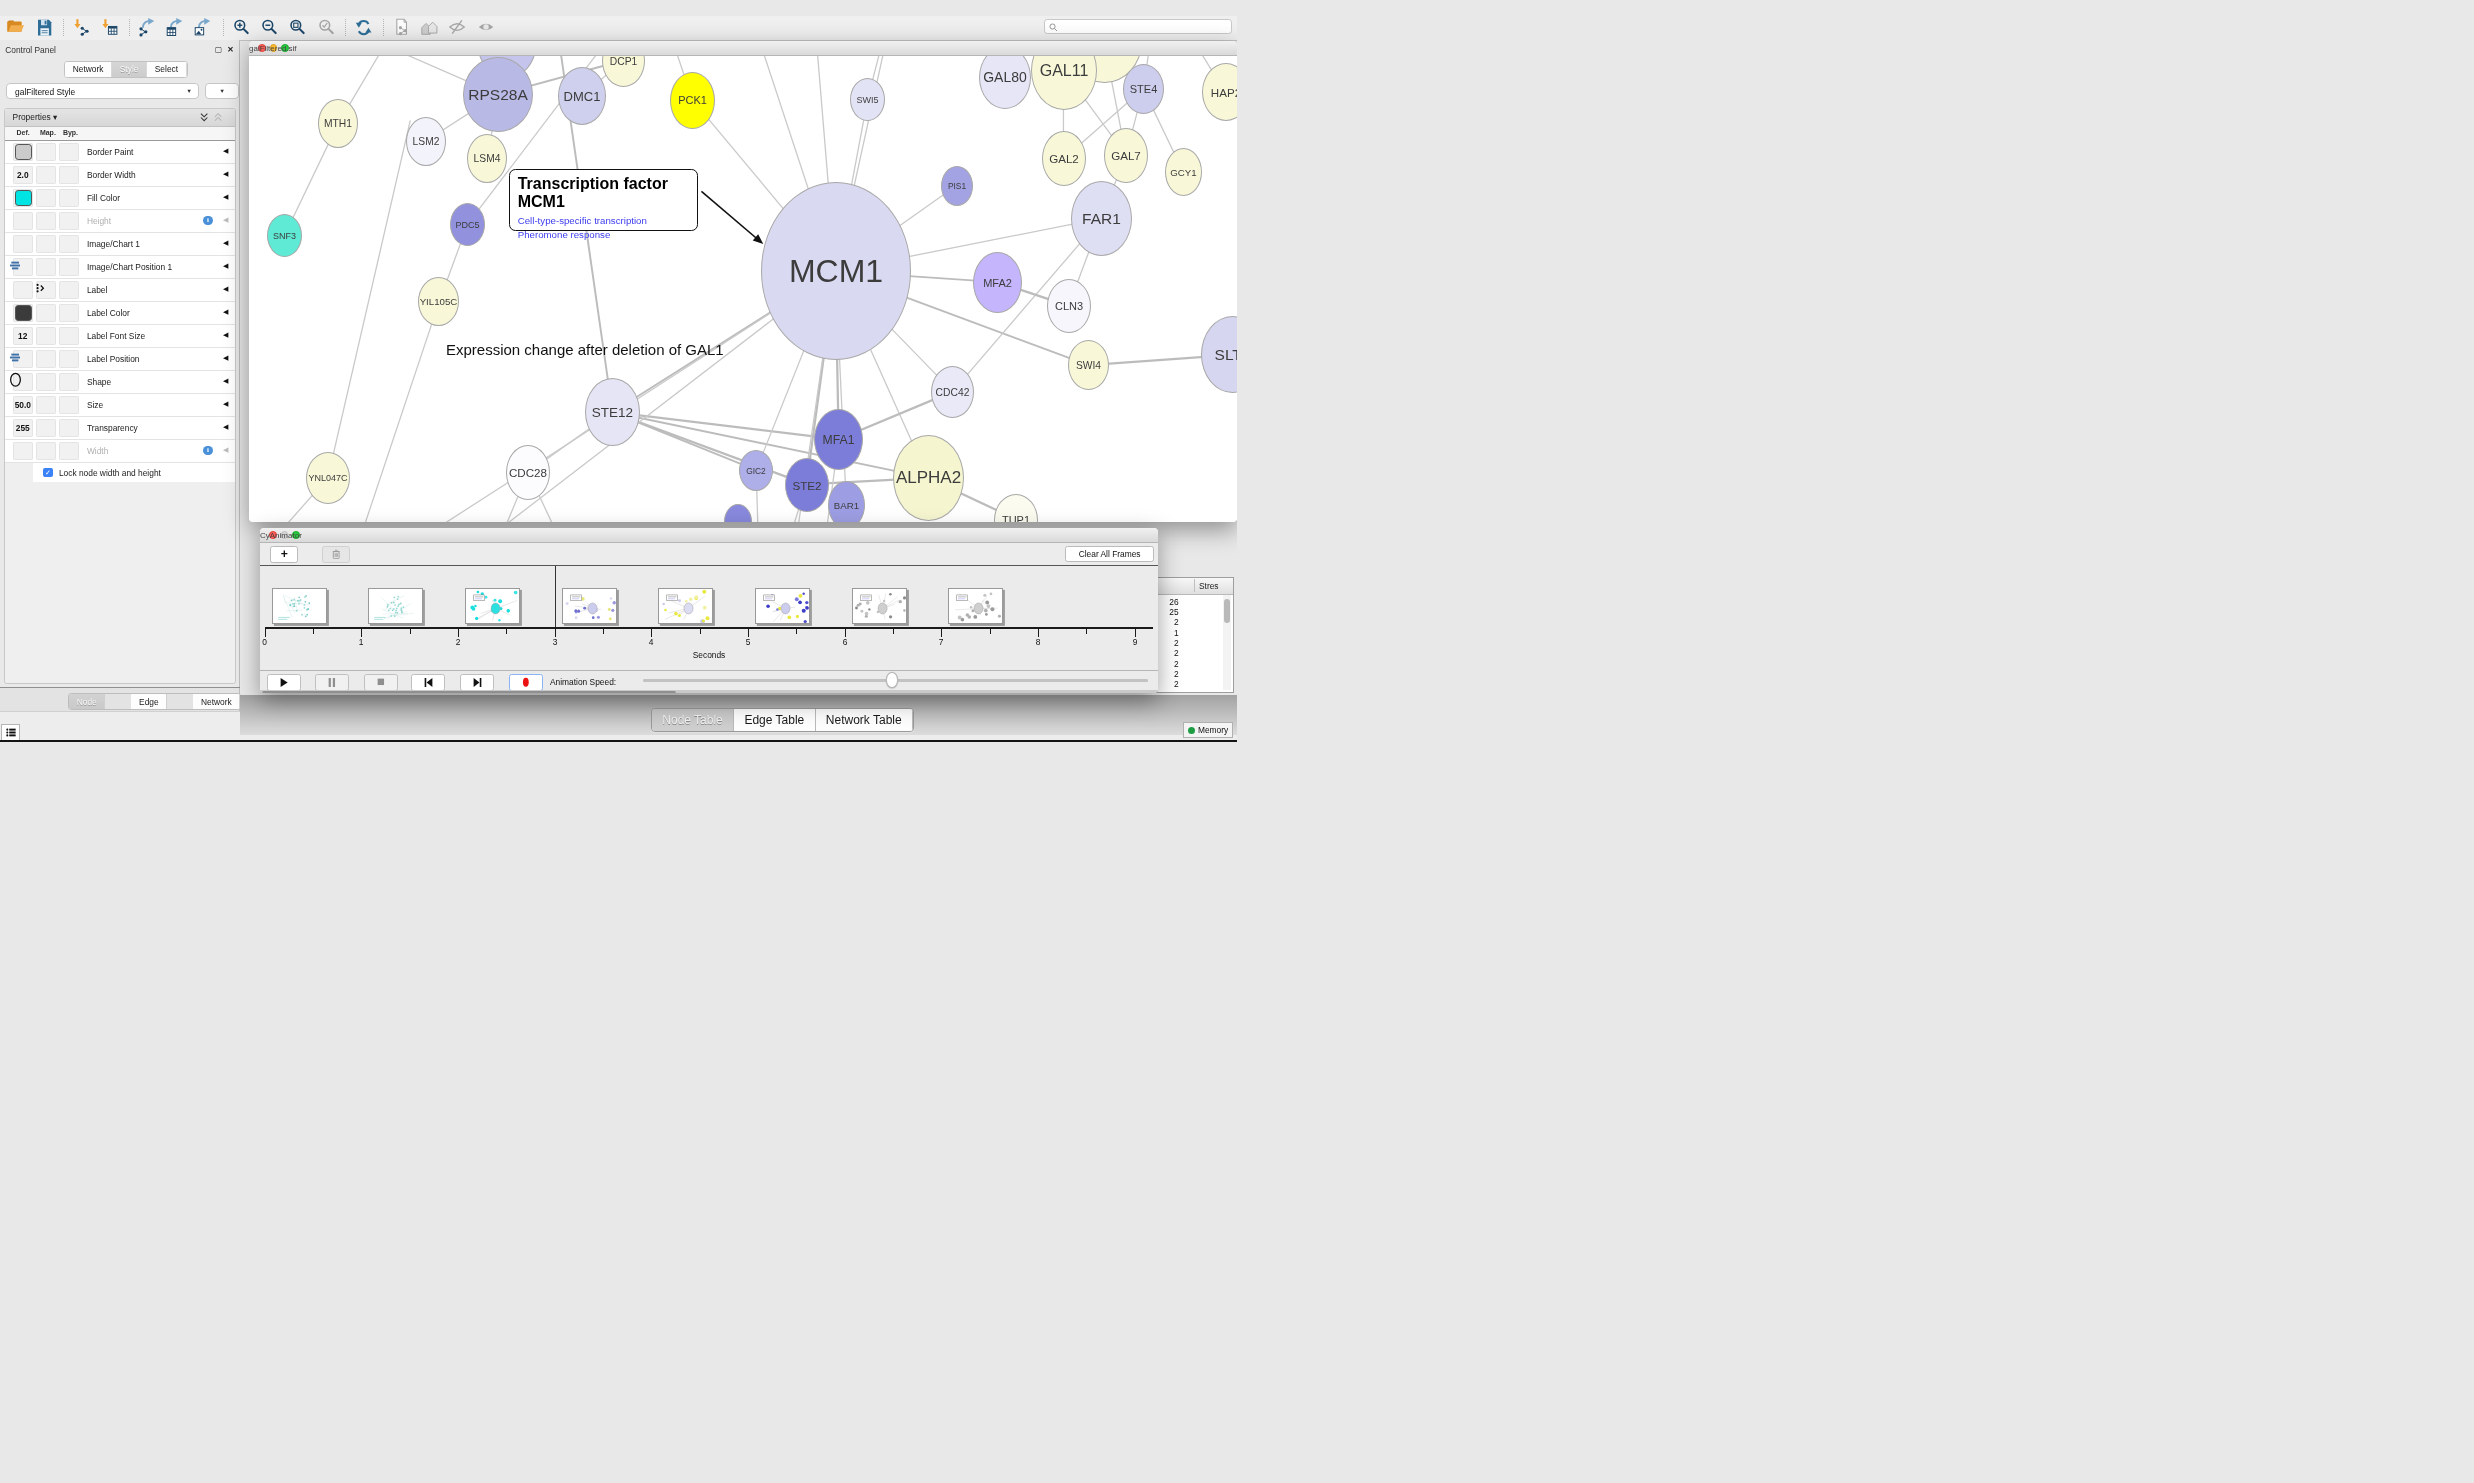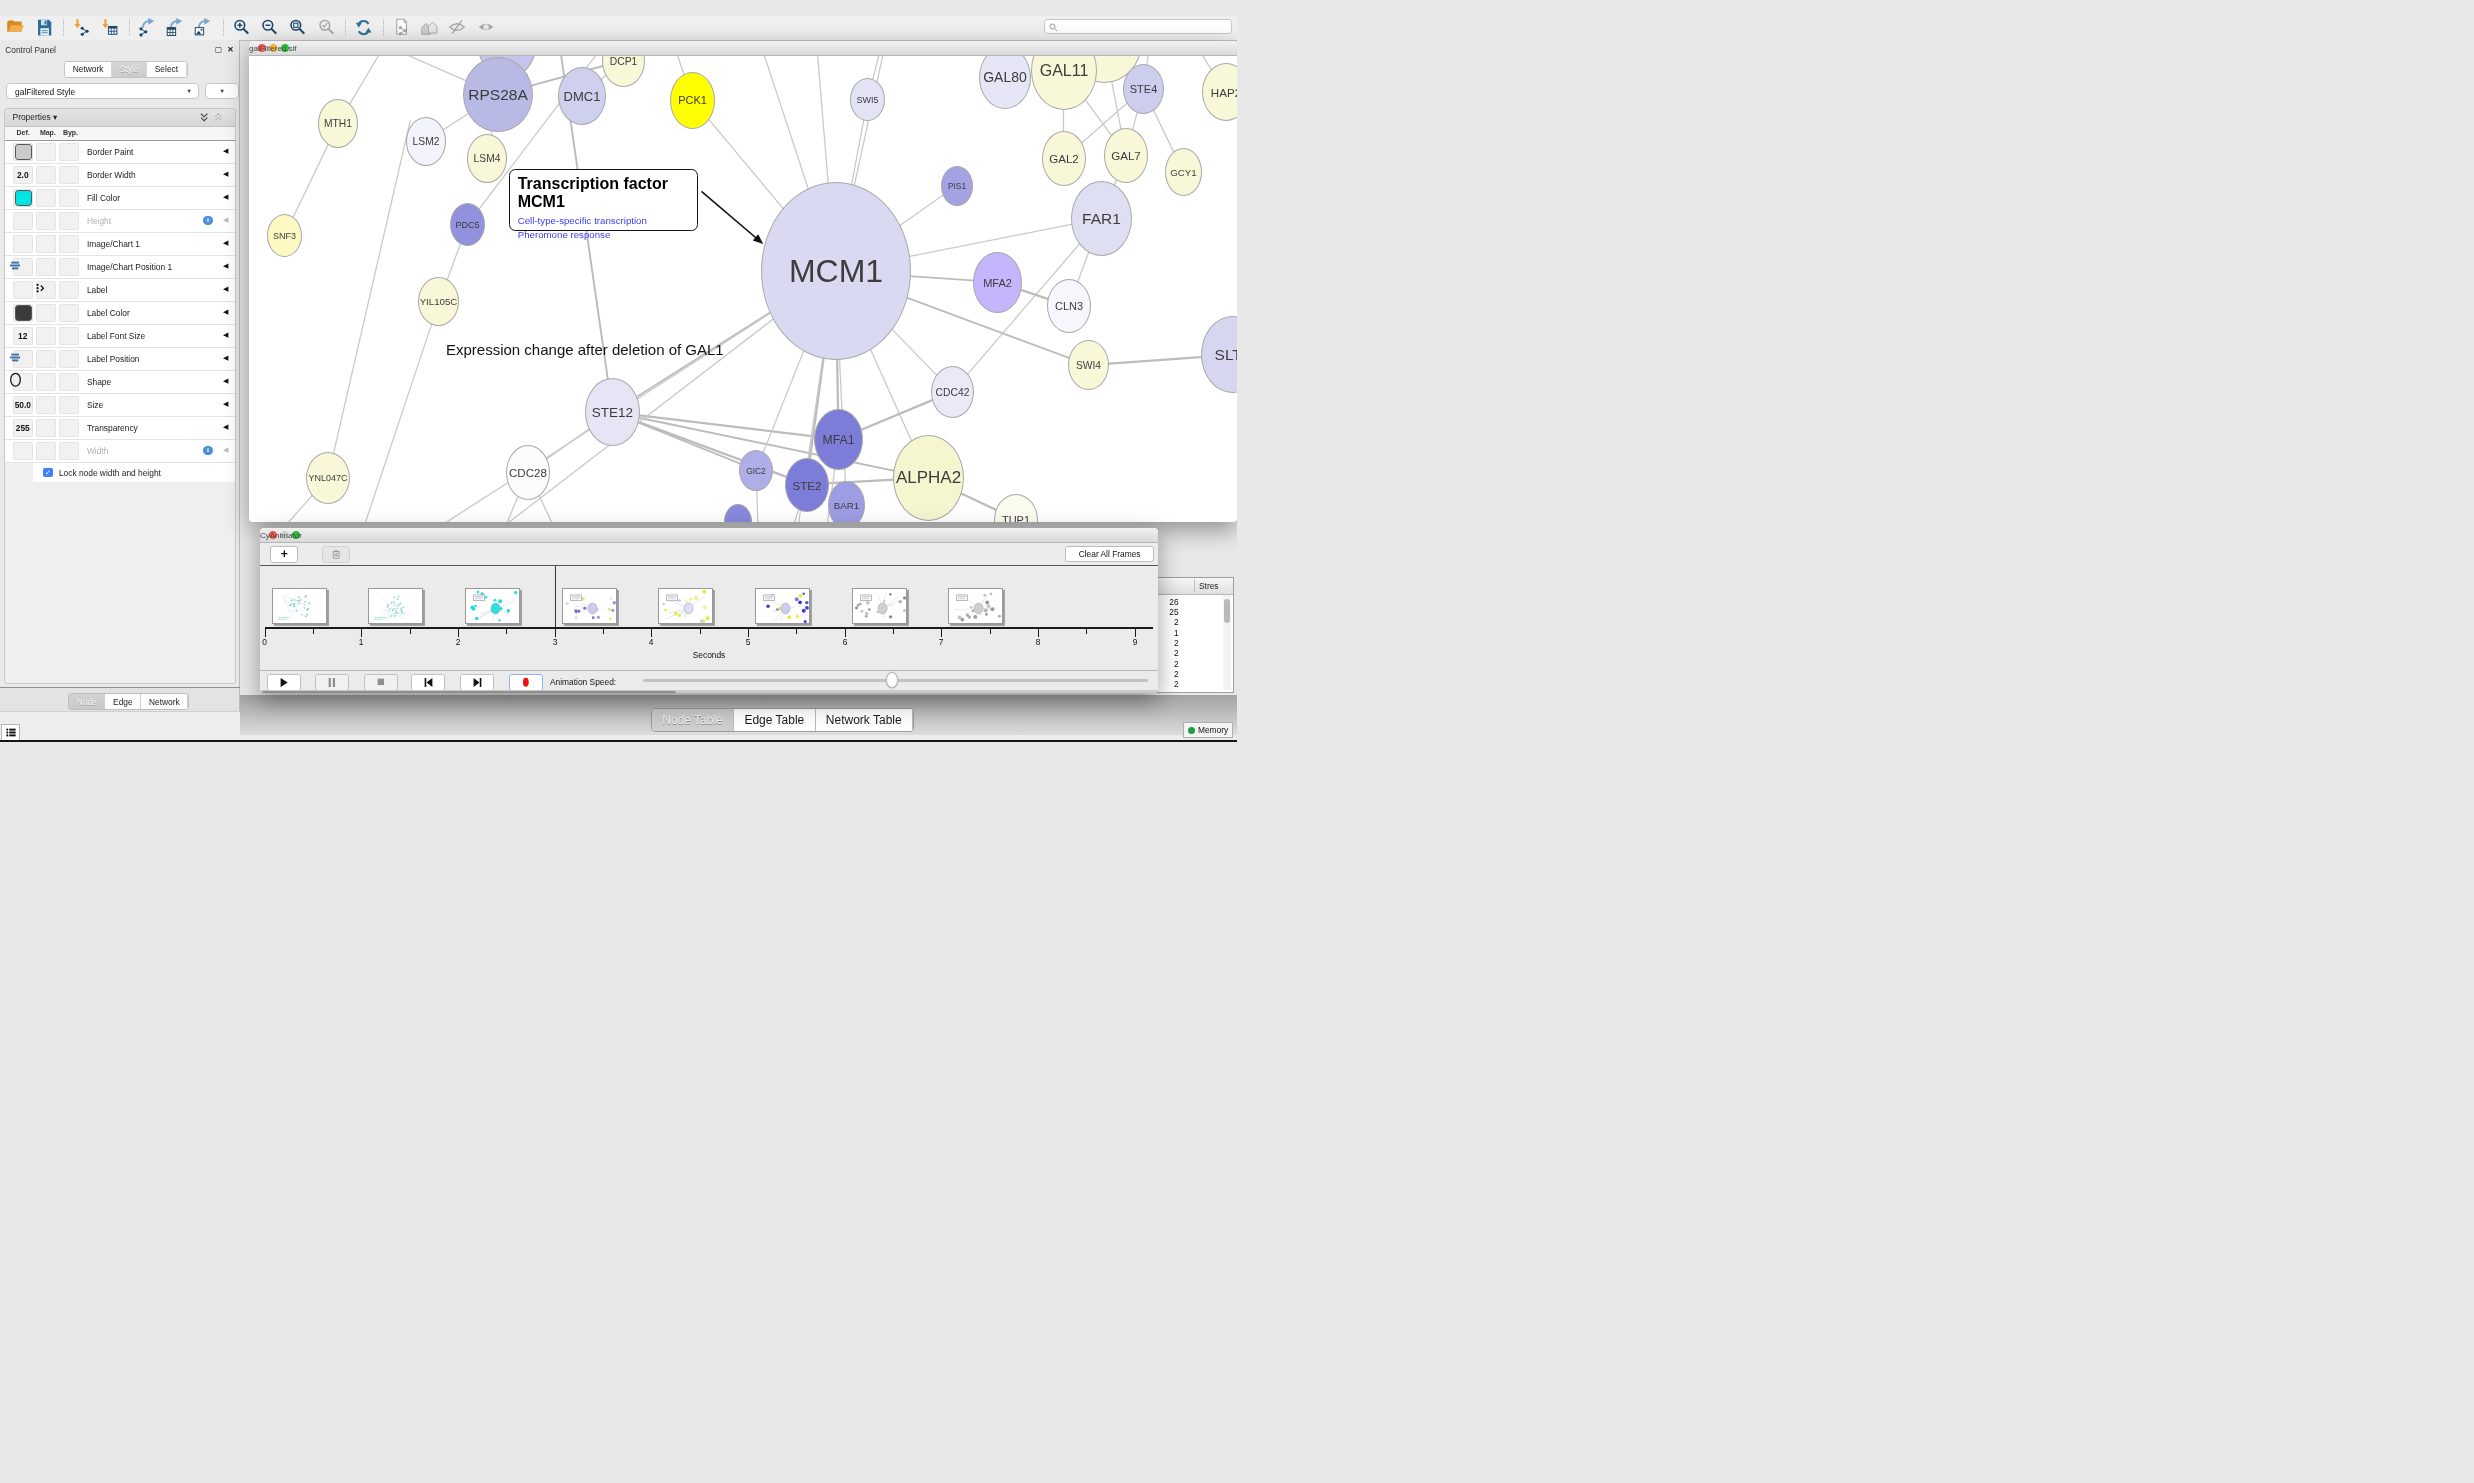--- a/index.html
+++ b/index.html
@@ -37,21 +37,21 @@
   .prop-arrow{position:absolute;right:6.4px;top:5.8px;font-size:7px;color:#111;}
   .prop-arrow.muted{color:#bbb;}
   .swatch{position:absolute;left:9.7px;top:3.2px;width:17px;height:15.5px;border:1px solid #555;border-radius:3.2px;box-sizing:border-box;}
   .defval{position:absolute;left:3.9px;top:5.8px;width:28px;text-align:center;font-size:8.4px;font-weight:bold;color:#111;}
   .info-ic{position:absolute;right:22px;top:5.8px;width:9.7px;height:9.7px;border-radius:50%;background:#4a90d9;color:#fff;font-size:7px;font-weight:bold;text-align:center;line-height:9.7px;font-family:"Liberation Serif",serif;}
   #lock-row{position:relative;height:19.3px;background:#fff;margin-left:28px;}
   #lock-box{position:absolute;left:10.3px;top:4.5px;width:9.7px;height:9.7px;border-radius:1.9px;background:#3b82f7;color:#fff;font-size:7px;text-align:center;line-height:9.7px;}
   #lock-label{position:absolute;left:26px;top:5.2px;font-size:8.4px;color:#222;}
   #cp-bottom-divider{left:0;top:687px;width:240px;height:0;border-top:0.6px solid #8f8f8f;}
   #cp-bottom{left:0;top:688px;width:240px;height:23px;background:#e3e3e3;border-right:0.6px solid #bdbdbd;box-sizing:border-box;}
-  #cp-bottom-tabs{position:absolute;left:68px;top:5.2px;display:flex;border:0.6px solid #bdbdbd;border-radius:3.2px;overflow:hidden;}
+  #cp-bottom-tabs{position:absolute;left:68px;top:5.2px;display:flex;border:0.6px solid #bdbdbd;border-radius:3.2px;overflow:hidden;gap:26px;}
   .cpb-tab{padding:2.6px 7.7px;font-size:8.4px;background:#fdfdfd;color:#1a1a1a;border-right:0.6px solid #cfcfcf;}
   .cpb-tab.active{background:linear-gradient(#d2d2d2,#c9c9c9);color:#f8f8f8;text-shadow:0 0.6px 0.6px #999;}
   
   .macwin{position:absolute;border-radius:3.9px;box-shadow:0 7.7px 23px rgba(0,0,0,.38),0 0 0.6px rgba(0,0,0,.4);overflow:hidden;background:#fff;}
   .mwtitle{position:relative;height:14px;background:linear-gradient(#f1f1f1,#d9d9d9);border-bottom:0.6px solid #b6b6b6;}
   .mwtitle .cap{position:absolute;width:100%;text-align:left;top:2.6px;font-size:8px;color:#444;}
   .tl{position:absolute;top:3.2px;width:7.7px;height:7.7px;border-radius:50%;box-sizing:border-box;}
   
   #net-canvas{position:relative;width:988px;height:467px;background:#fff;overflow:hidden;}
   .node{position:absolute;display:flex;align-items:center;justify-content:center;border:1px solid #a8a8a8;border-radius:50%;box-sizing:border-box;color:#3c3c3c;}
@@ -578,21 +578,21 @@
       <div id="nodes-layer">
           <div class="node" style="left:229px;top:-42px;width:58px;height:64px;background:#c4c4ec;font-size:0px"></div>
           <div class="node" style="left:818px;top:-55px;width:75px;height:82px;background:#f8f8d9;font-size:0px"></div>
           <div class="node" style="left:214px;top:1.3px;width:70px;height:75px;background:#b9b9e6;font-size:15.5px">RPS28A</div>
           <div class="node" style="left:309px;top:11px;width:48px;height:58px;background:#cfcfee;font-size:13px">DMC1</div>
           <div class="node" style="left:353px;top:-21px;width:43px;height:52px;background:#f8f8d9;font-size:10.3px">DCP1</div>
           <div class="node" style="left:421px;top:15.5px;width:45px;height:57px;background:#ffff00;font-size:11px">PCK1</div>
           <div class="node" style="left:69px;top:43px;width:40px;height:49px;background:#f8f8d9;font-size:10.3px">MTH1</div>
           <div class="node" style="left:157px;top:61px;width:40px;height:49px;background:#f3f3fb;font-size:10.3px">LSM2</div>
           <div class="node" style="left:218px;top:78px;width:40px;height:49px;background:#f8f8d9;font-size:10.3px">LSM4</div>
-          <div class="node" style="left:18px;top:158px;width:35px;height:43px;background:#fef9c3;font-size:9px">SNF3</div>
+          <div class="node" style="left:18px;top:158px;width:35px;height:43px;background:#5eead4;font-size:9px">SNF3</div>
           <div class="node" style="left:201px;top:147px;width:35px;height:43px;background:#9191de;font-size:9px">PDC5</div>
           <div class="node" style="left:169px;top:221px;width:41px;height:49px;background:#f8f8d9;font-size:9.7px">YIL105C</div>
           <div class="node" style="left:601px;top:22px;width:35px;height:43px;background:#e3e3f6;font-size:9px">SWI5</div>
           <div class="node" style="left:730px;top:-10.3px;width:52px;height:63px;background:#e6e6f7;font-size:14px">GAL80</div>
           <div class="node" style="left:782px;top:-25px;width:66px;height:79px;background:#f8f8d9;font-size:16px">GAL11</div>
           <div class="node" style="left:874px;top:7.7px;width:41px;height:50px;background:#cdcdee;font-size:11px">STE4</div>
           <div class="node" style="left:953px;top:7px;width:48px;height:58px;background:#f8f8d9;font-size:11.6px">HAP2</div>
           <div class="node" style="left:793px;top:75px;width:44px;height:55px;background:#f8f8d9;font-size:11.6px">GAL2</div>
           <div class="node" style="left:855px;top:72px;width:44px;height:55px;background:#f8f8d9;font-size:11.6px">GAL7</div>
           <div class="node" style="left:916px;top:92px;width:37px;height:48px;background:#f8f8d9;font-size:9.7px">GCY1</div>

